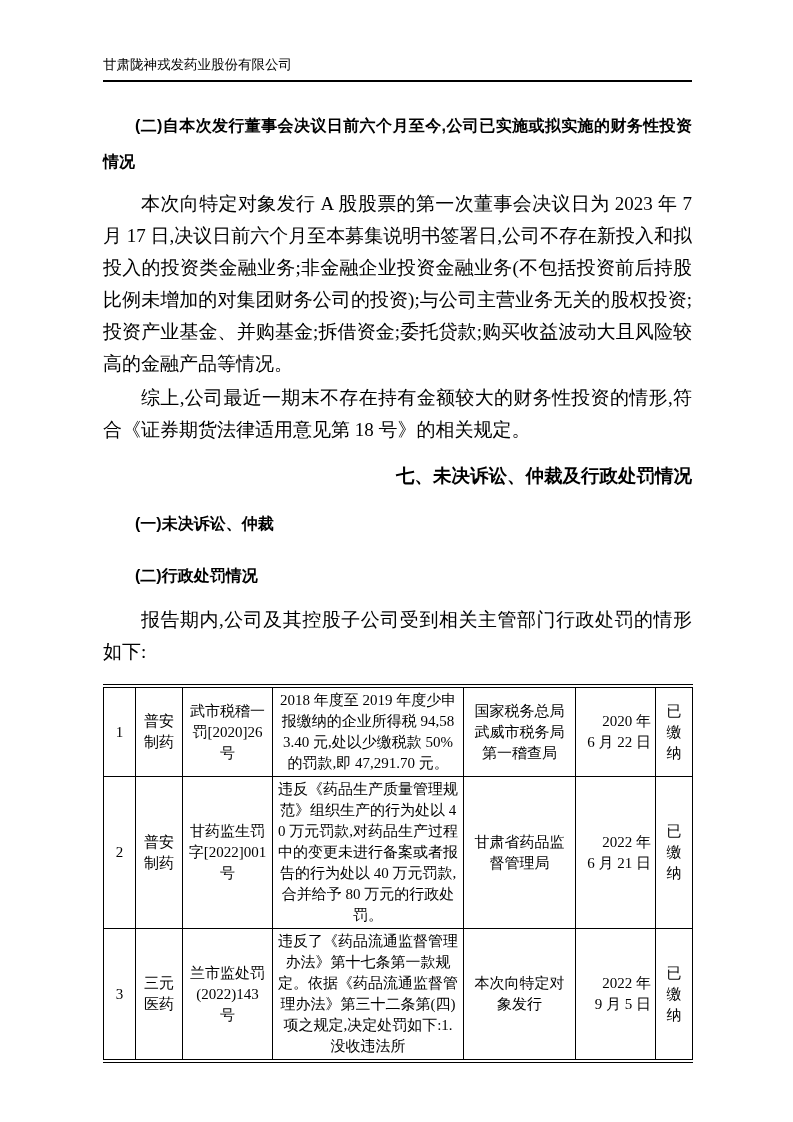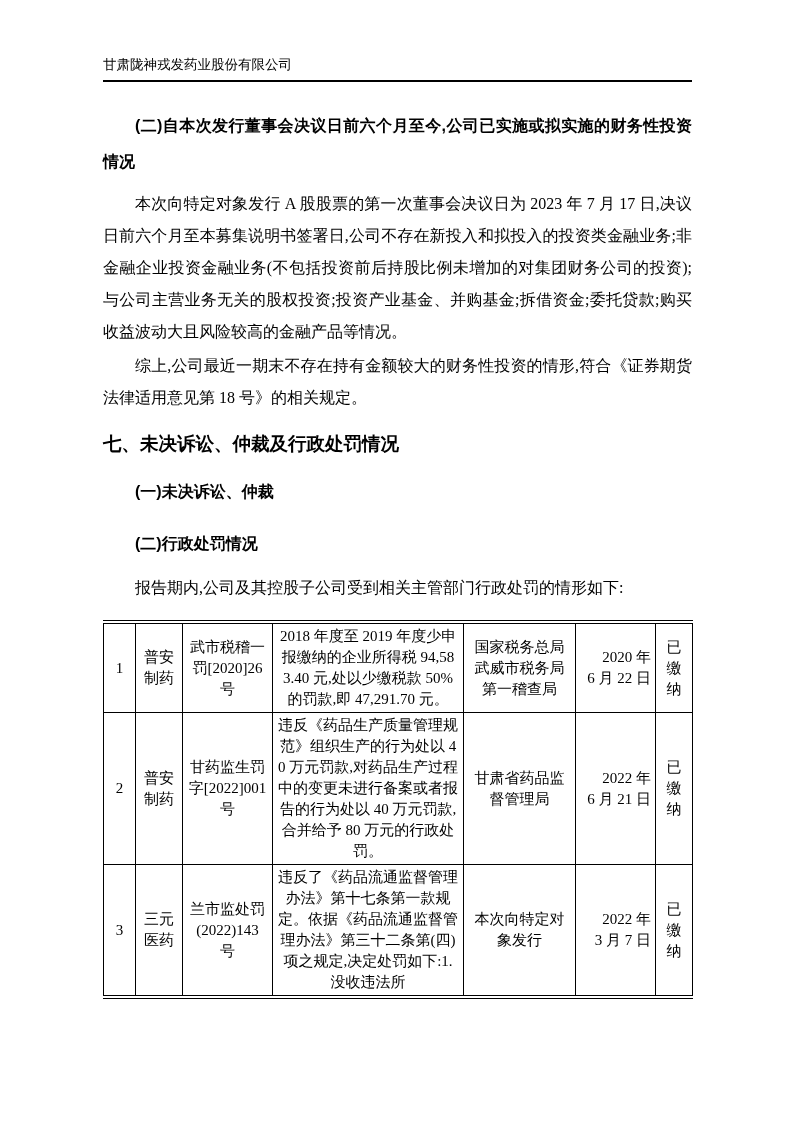--- a/index.html
+++ b/index.html
@@ -13,24 +13,24 @@
     font-size:13.5px;line-height:20px;border-bottom:2px solid #000;padding-bottom:5px;
   }
   .h2{
     font-family:"Liberation Sans","DejaVu Sans",sans-serif;
     font-weight:bold;font-size:16px;line-height:36px;
     text-indent:2em;text-align:justify;margin:26px 0 8px 0;
   }
   .h2.tight{margin:16px 0 10px 0;}
   .h1{
     font-family:"Liberation Sans","DejaVu Sans",sans-serif;
-    font-weight:bold;font-size:18.5px;line-height:28px;margin:16px 0 16px 0;
+    font-weight:bold;font-size:18.5px;line-height:28px;margin:16px 0 16px 0;text-align:right;
   }
   .para{
-    font-size:16px;line-height:32px;text-indent:2em;text-align:justify;
+    font-size:19px;line-height:32px;text-indent:2em;text-align:justify;
     margin:2px 0;
   }
   table.penalty{
     border-collapse:collapse;table-layout:fixed;width:589px;margin-top:16px;
     border-top:4px double #000;border-bottom:4px double #000;
     font-size:15px;
   }
   table.penalty th,table.penalty td{
     border:1px solid #000;padding:2px 4px;vertical-align:middle;
     text-align:center;line-height:21px;word-break:break-all;
@@ -98,20 +98,20 @@
       <td>已缴纳</td>
     </tr>
     <tr>
       <td>3</td>
       <td>三元医药</td>
       <td>兰市监处罚(2022)143 号</td>
       <td class="matter">违反了《药品流通监督管理办法》第十七条第一款规定。依据《药品流通监督管理办法》第三十二条第(四)项之规定,决定处罚如下:1.没收违法所</td>
       <td>本次向特定对象发行</td>
       <td>
         <span class="date-line">2022 年</span>
-        <span class="date-line">3 月 7 日</span>
+        <span class="date-line">9 月 5 日</span>
       </td>
       <td>已缴纳</td>
     </tr>
   </tbody>
     </table>
 
 </div>
 
 </body></html>

